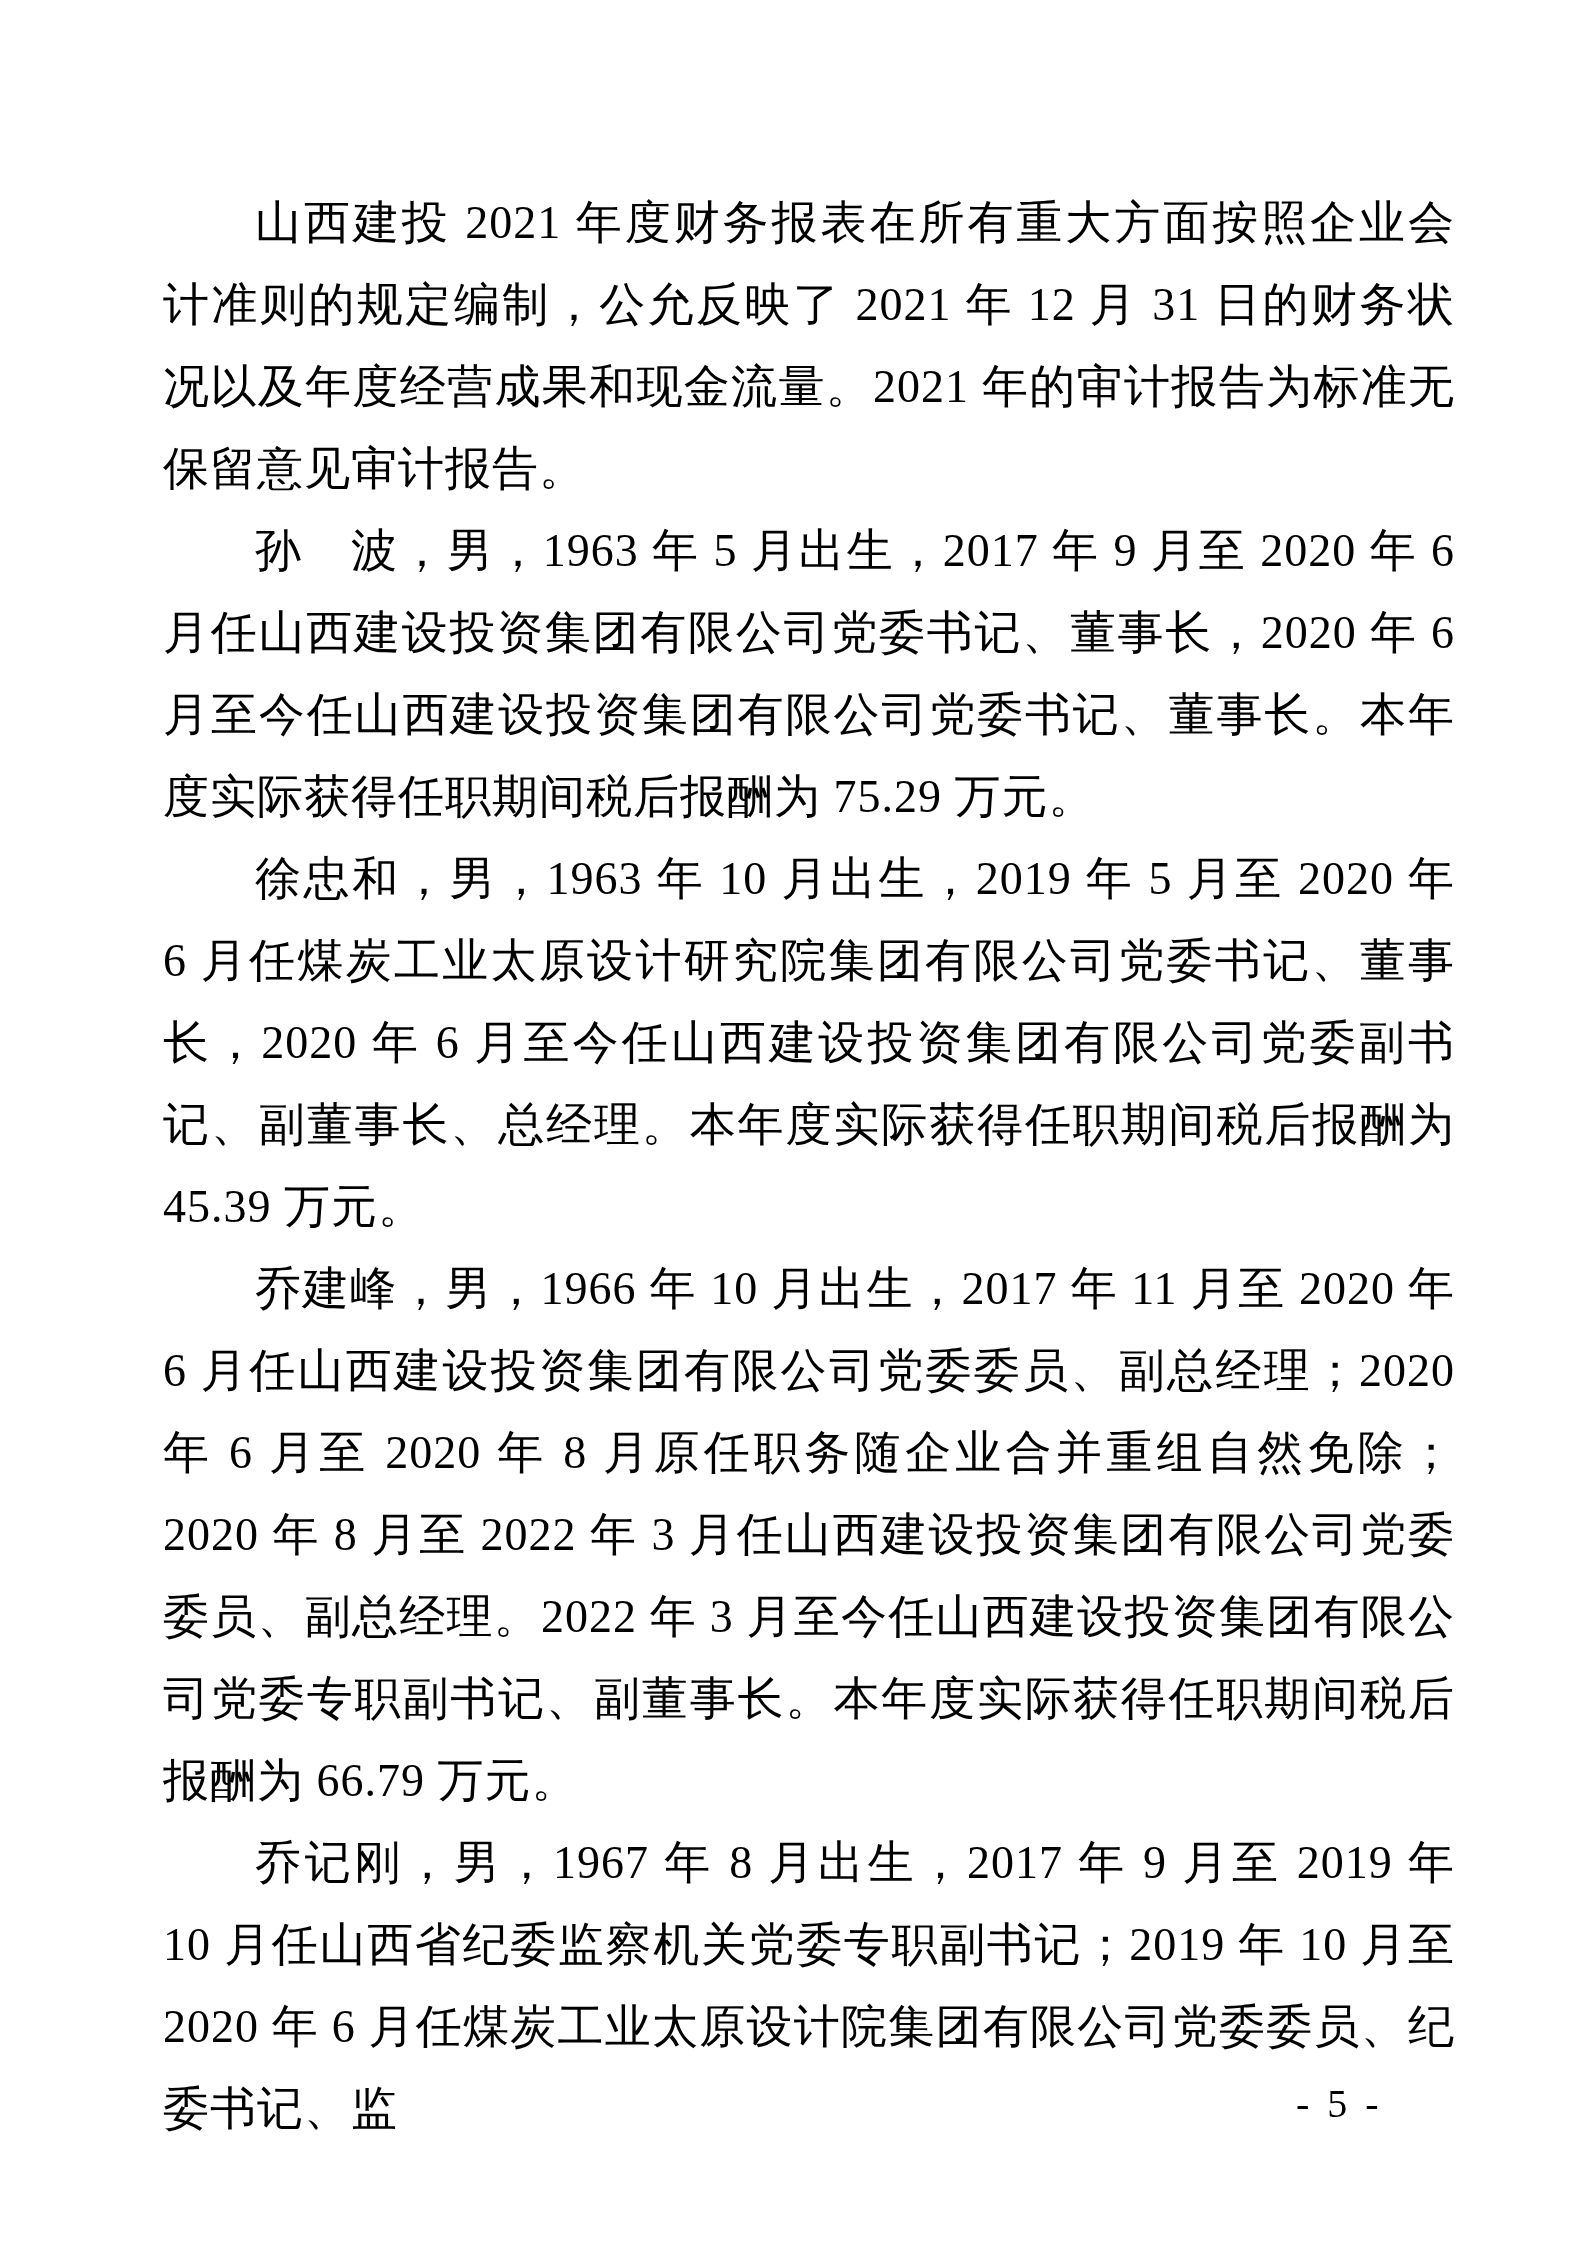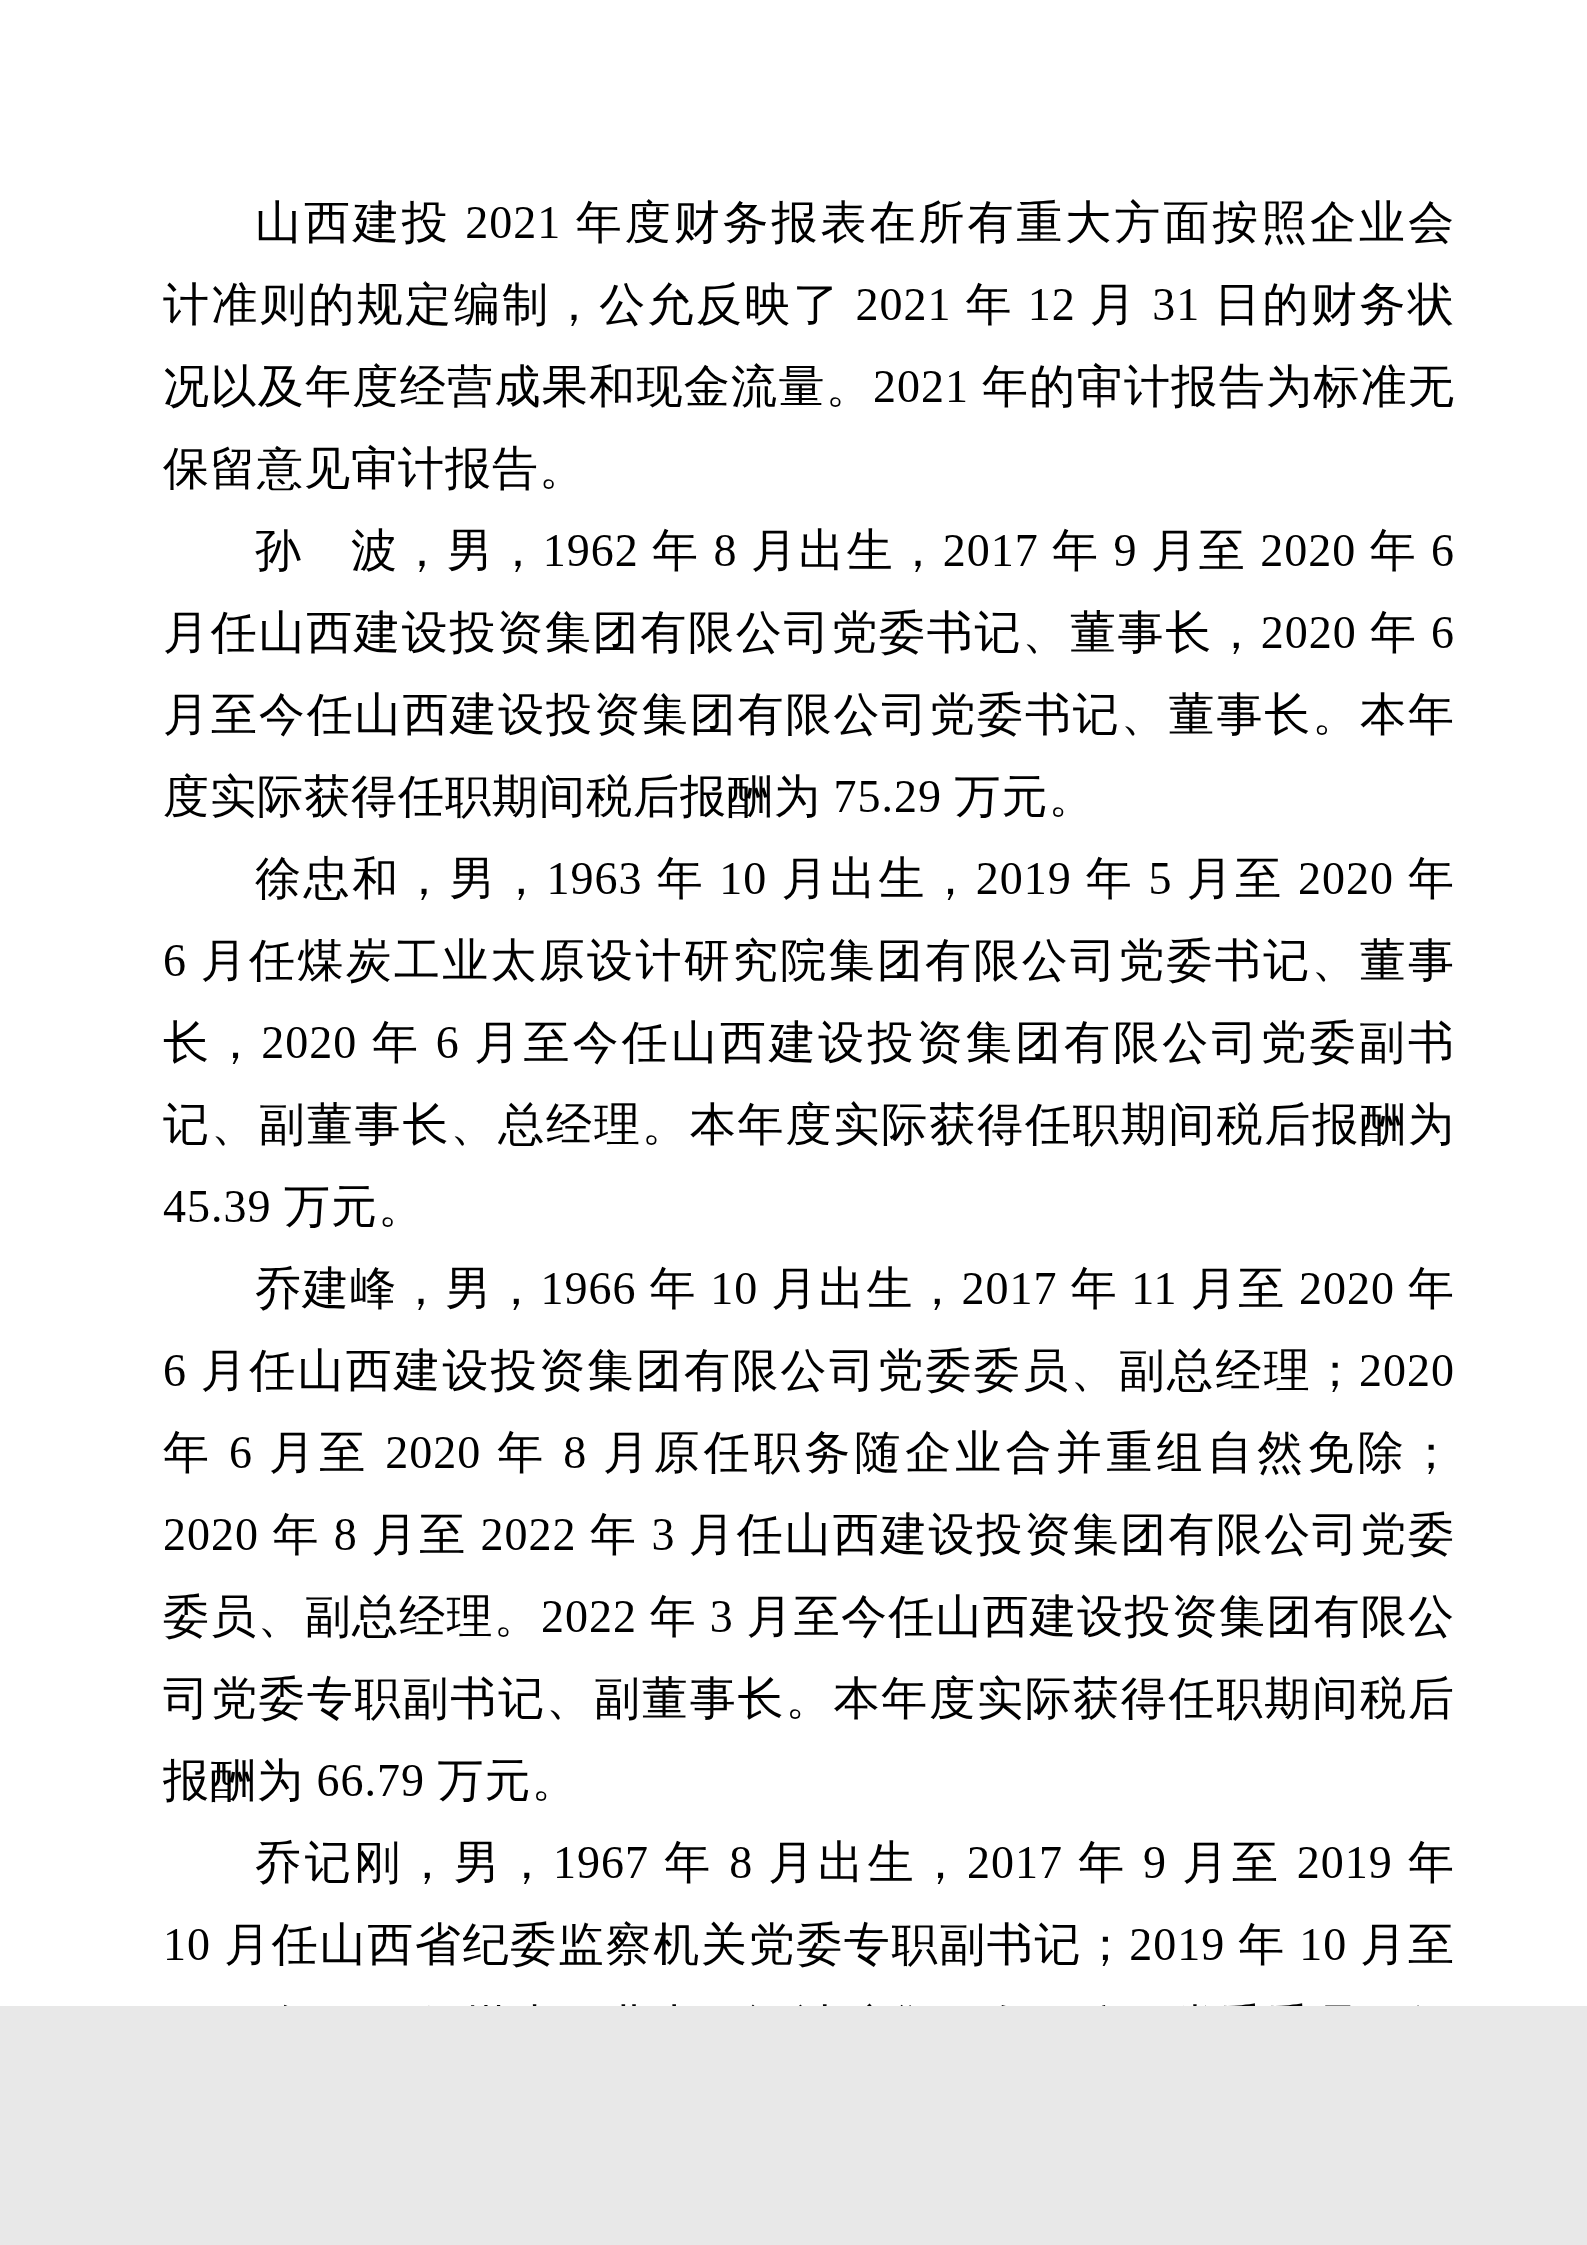--- a/index.html
+++ b/index.html
@@ -3,21 +3,21 @@
 <meta charset="utf-8">
 <style>
   html, body {
     margin: 0;
     padding: 0;
     background: #e8e8e8;
   }
   .page {
     position: relative;
     width: 1587px;
-    height: 2006px;
+    height: 2245px;
     margin: 0 auto;
     background: #ffffff;
     overflow: hidden;
     font-family: "Liberation Serif", "DejaVu Serif", serif;
     color: #000000;
   }
   .content {
     position: absolute;
     left: 163px;
     top: 182px;
@@ -48,19 +48,19 @@
     color: #000000;
     letter-spacing: 4px;
   }
 </style>
 </head>
 <body>
 
 <div class="page">
   <div class="content">
     <p class="body-para">山西建投 2021 年度财务报表在所有重大方面按照企业会计准则的规定编制，公允反映了 2021 年 12 月 31 日的财务状况以及年度经营成果和现金流量。2021 年的审计报告为标准无保留意见审计报告。</p>
-    <p class="body-para">孙　波，男，1962 年 8 月出生，2017 年 9 月至 2020 年 6 月任山西建设投资集团有限公司党委书记、董事长，2020 年 6 月至今任山西建设投资集团有限公司党委书记、董事长。本年度实际获得任职期间税后报酬为 75.29 万元。</p>
+    <p class="body-para">孙　波，男，1963 年 5 月出生，2017 年 9 月至 2020 年 6 月任山西建设投资集团有限公司党委书记、董事长，2020 年 6 月至今任山西建设投资集团有限公司党委书记、董事长。本年度实际获得任职期间税后报酬为 75.29 万元。</p>
     <p class="body-para">徐忠和，男，1963 年 10 月出生，2019 年 5 月至 2020 年 6 月任煤炭工业太原设计研究院集团有限公司党委书记、董事长，2020 年 6 月至今任山西建设投资集团有限公司党委副书记、副董事长、总经理。本年度实际获得任职期间税后报酬为 45.39 万元。</p>
     <p class="body-para">乔建峰，男，1966 年 10 月出生，2017 年 11 月至 2020 年 6 月任山西建设投资集团有限公司党委委员、副总经理；2020 年 6 月至 2020 年 8 月原任职务随企业合并重组自然免除；2020 年 8 月至 2022 年 3 月任山西建设投资集团有限公司党委委员、副总经理。2022 年 3 月至今任山西建设投资集团有限公司党委专职副书记、副董事长。本年度实际获得任职期间税后报酬为 66.79 万元。</p>
     <p class="body-para">乔记刚，男，1967 年 8 月出生，2017 年 9 月至 2019 年 10 月任山西省纪委监察机关党委专职副书记；2019 年 10 月至 2020 年 6 月任煤炭工业太原设计院集团有限公司党委委员、纪委书记、监</p>
   </div>
   <div class="footer">- 5 -</div>
 </div>
 
 </body></html>

